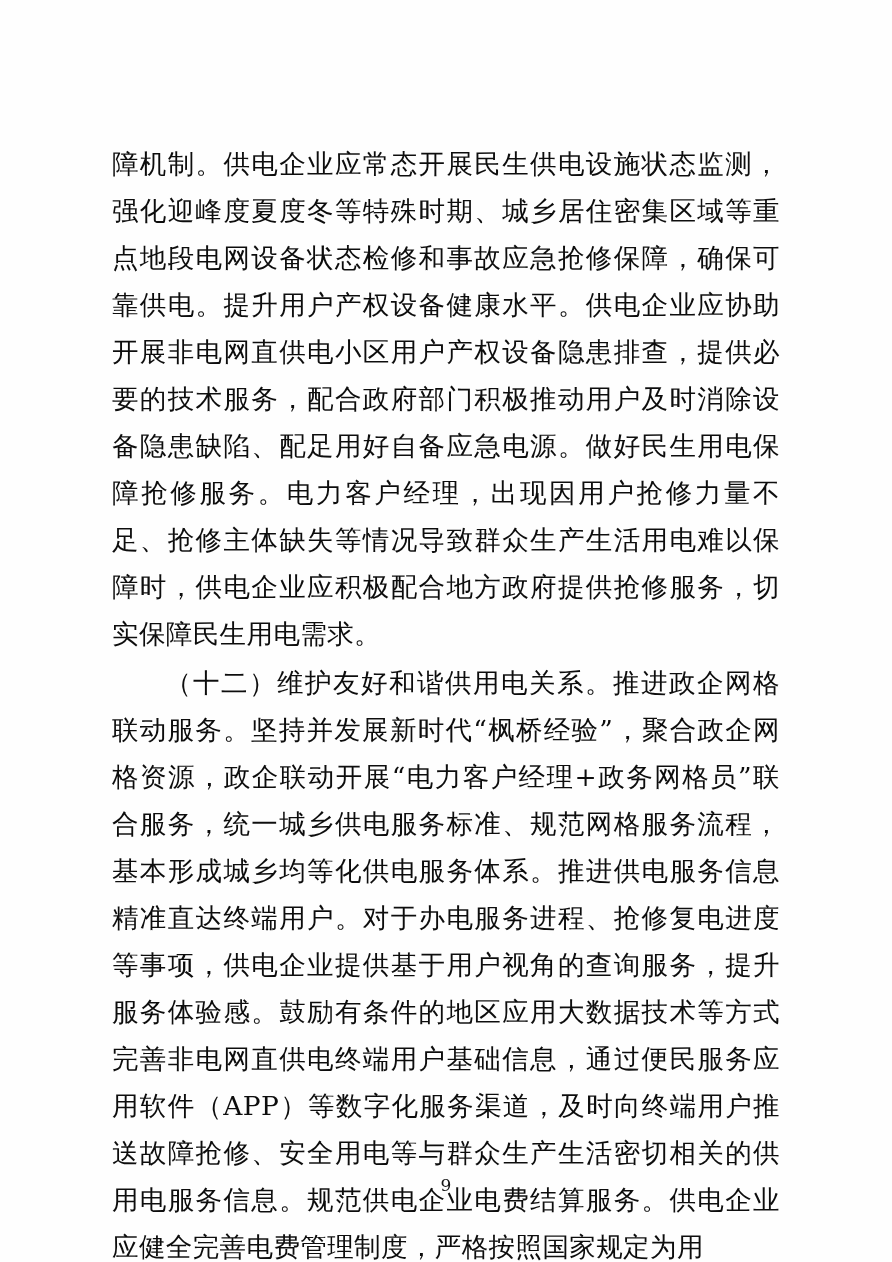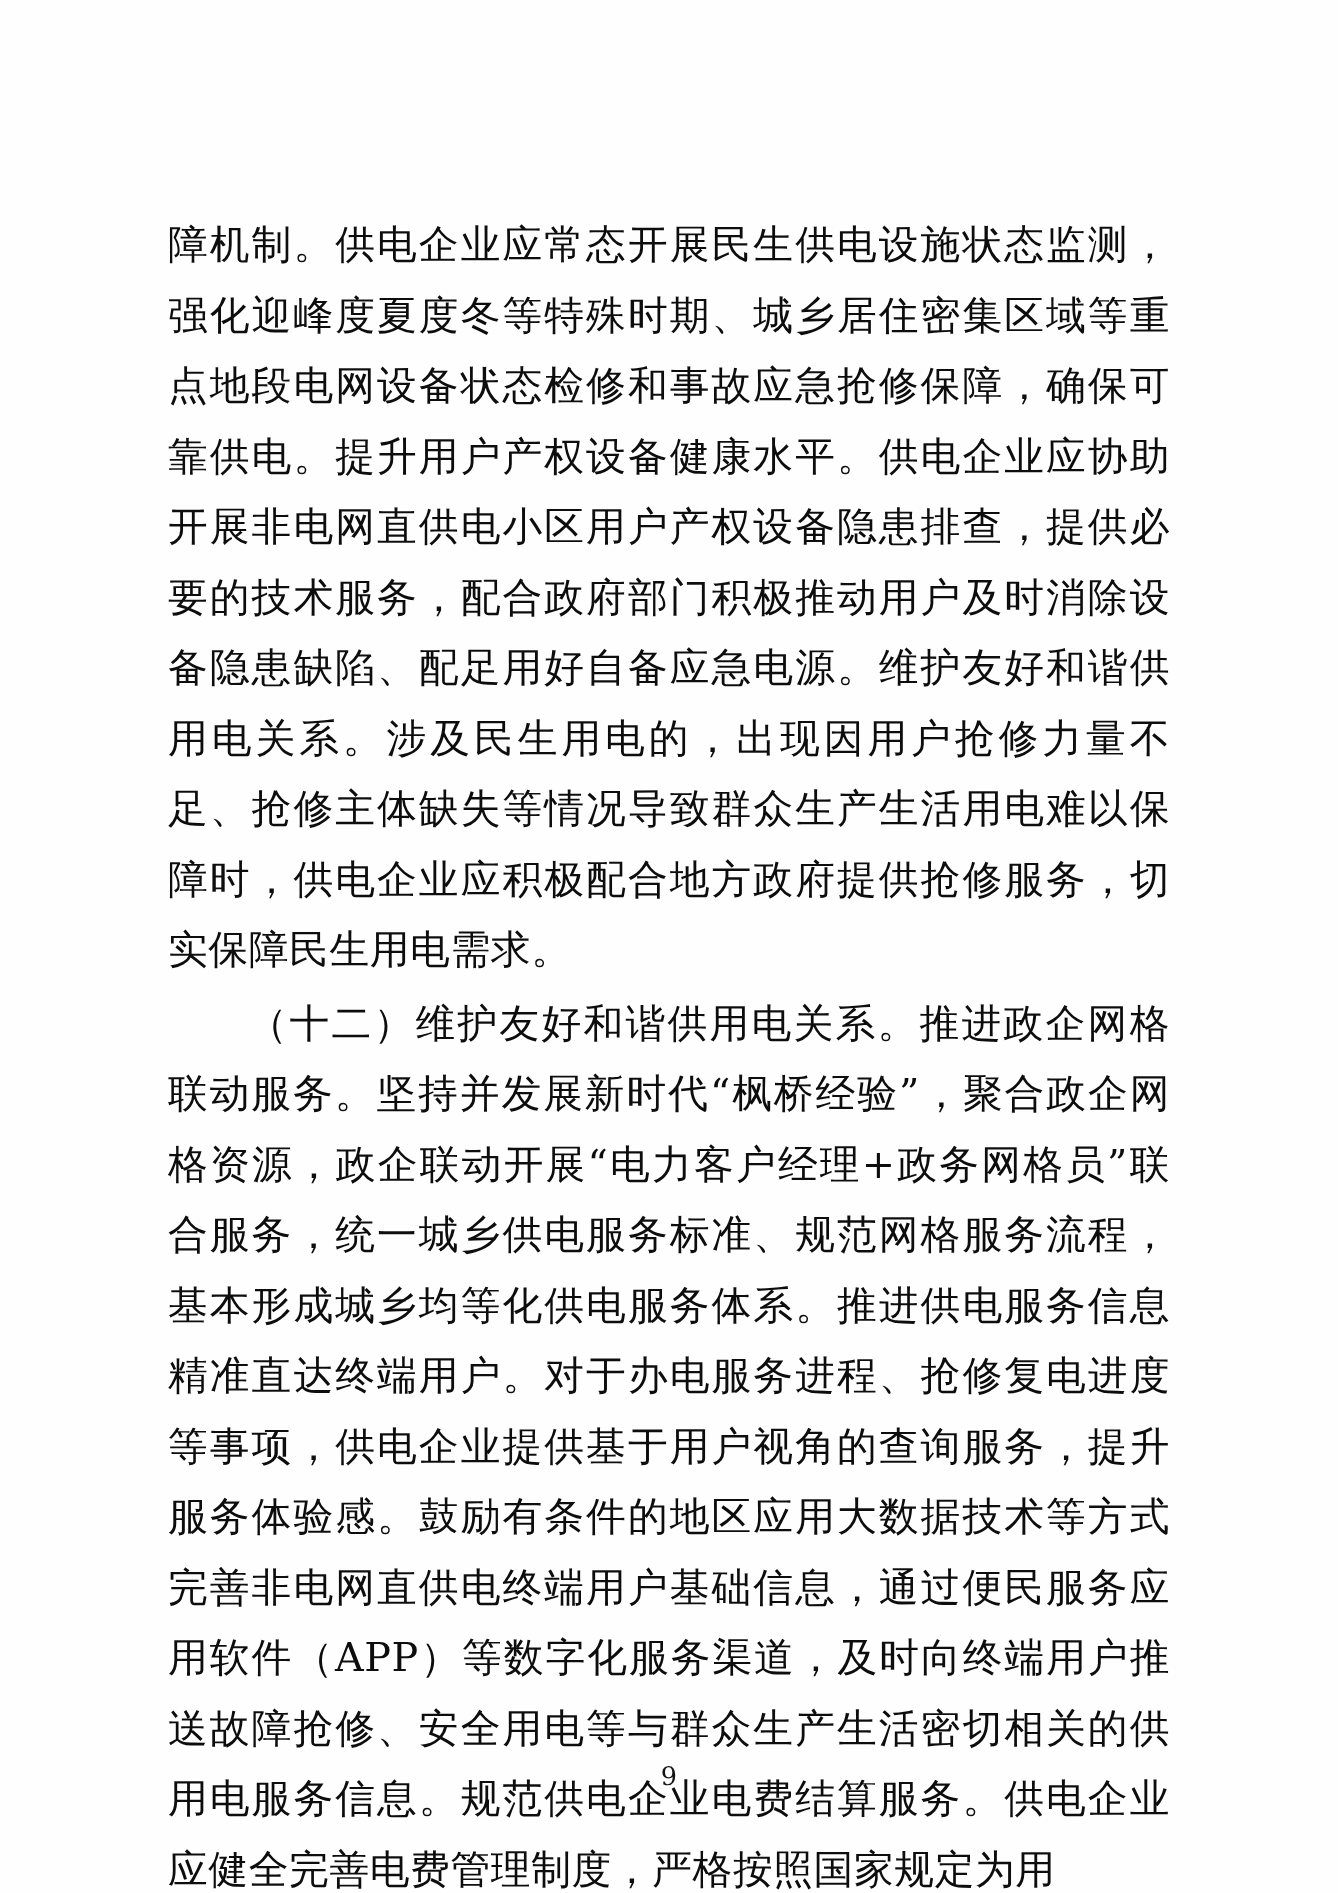--- a/index.html
+++ b/index.html
@@ -55,17 +55,17 @@
     font-size: 17px;
     font-family: "DejaVu Serif", "Liberation Serif", serif;
     color: #141414;
   }
 </style>
 </head>
 <body>
 
 <div class="page">
   <div class="content">
-    <p class="para">障机制。供电企业应常态开展民生供电设施状态监测，强化迎峰度夏度冬等特殊时期、城乡居住密集区域等重点地段电网设备状态检修和事故应急抢修保障，确保可靠供电。提升用户产权设备健康水平。供电企业应协助开展非电网直供电小区用户产权设备隐患排查，提供必要的技术服务，配合政府部门积极推动用户及时消除设备隐患缺陷、配足用好自备应急电源。维护友好和谐供用电关系。涉及民生用电的，出现因用户抢修力量不足、抢修主体缺失等情况导致群众生产生活用电难以保障时，供电企业应积极配合地方政府提供抢修服务，切实保障民生用电需求。</p>
+    <p class="para">障机制。供电企业应常态开展民生供电设施状态监测，强化迎峰度夏度冬等特殊时期、城乡居住密集区域等重点地段电网设备状态检修和事故应急抢修保障，确保可靠供电。提升用户产权设备健康水平。供电企业应协助开展非电网直供电小区用户产权设备隐患排查，提供必要的技术服务，配合政府部门积极推动用户及时消除设备隐患缺陷、配足用好自备应急电源。做好民生用电保障抢修服务。电力客户经理，出现因用户抢修力量不足、抢修主体缺失等情况导致群众生产生活用电难以保障时，供电企业应积极配合地方政府提供抢修服务，切实保障民生用电需求。</p>
     <p class="para indent">（十二）维护友好和谐供用电关系。推进政企网格联动服务。坚持并发展新时代“枫桥经验”，聚合政企网格资源，政企联动开展“电力客户经理+政务网格员”联合服务，统一城乡供电服务标准、规范网格服务流程，基本形成城乡均等化供电服务体系。推进供电服务信息精准直达终端用户。对于办电服务进程、抢修复电进度等事项，供电企业提供基于用户视角的查询服务，提升服务体验感。鼓励有条件的地区应用大数据技术等方式完善非电网直供电终端用户基础信息，通过便民服务应用软件（APP）等数字化服务渠道，及时向终端用户推送故障抢修、安全用电等与群众生产生活密切相关的供用电服务信息。规范供电企业电费结算服务。供电企业应健全完善电费管理制度，严格按照国家规定为用</p>
   </div>
   <div class="page-number">9</div>
 </div>
 
 </body></html>

